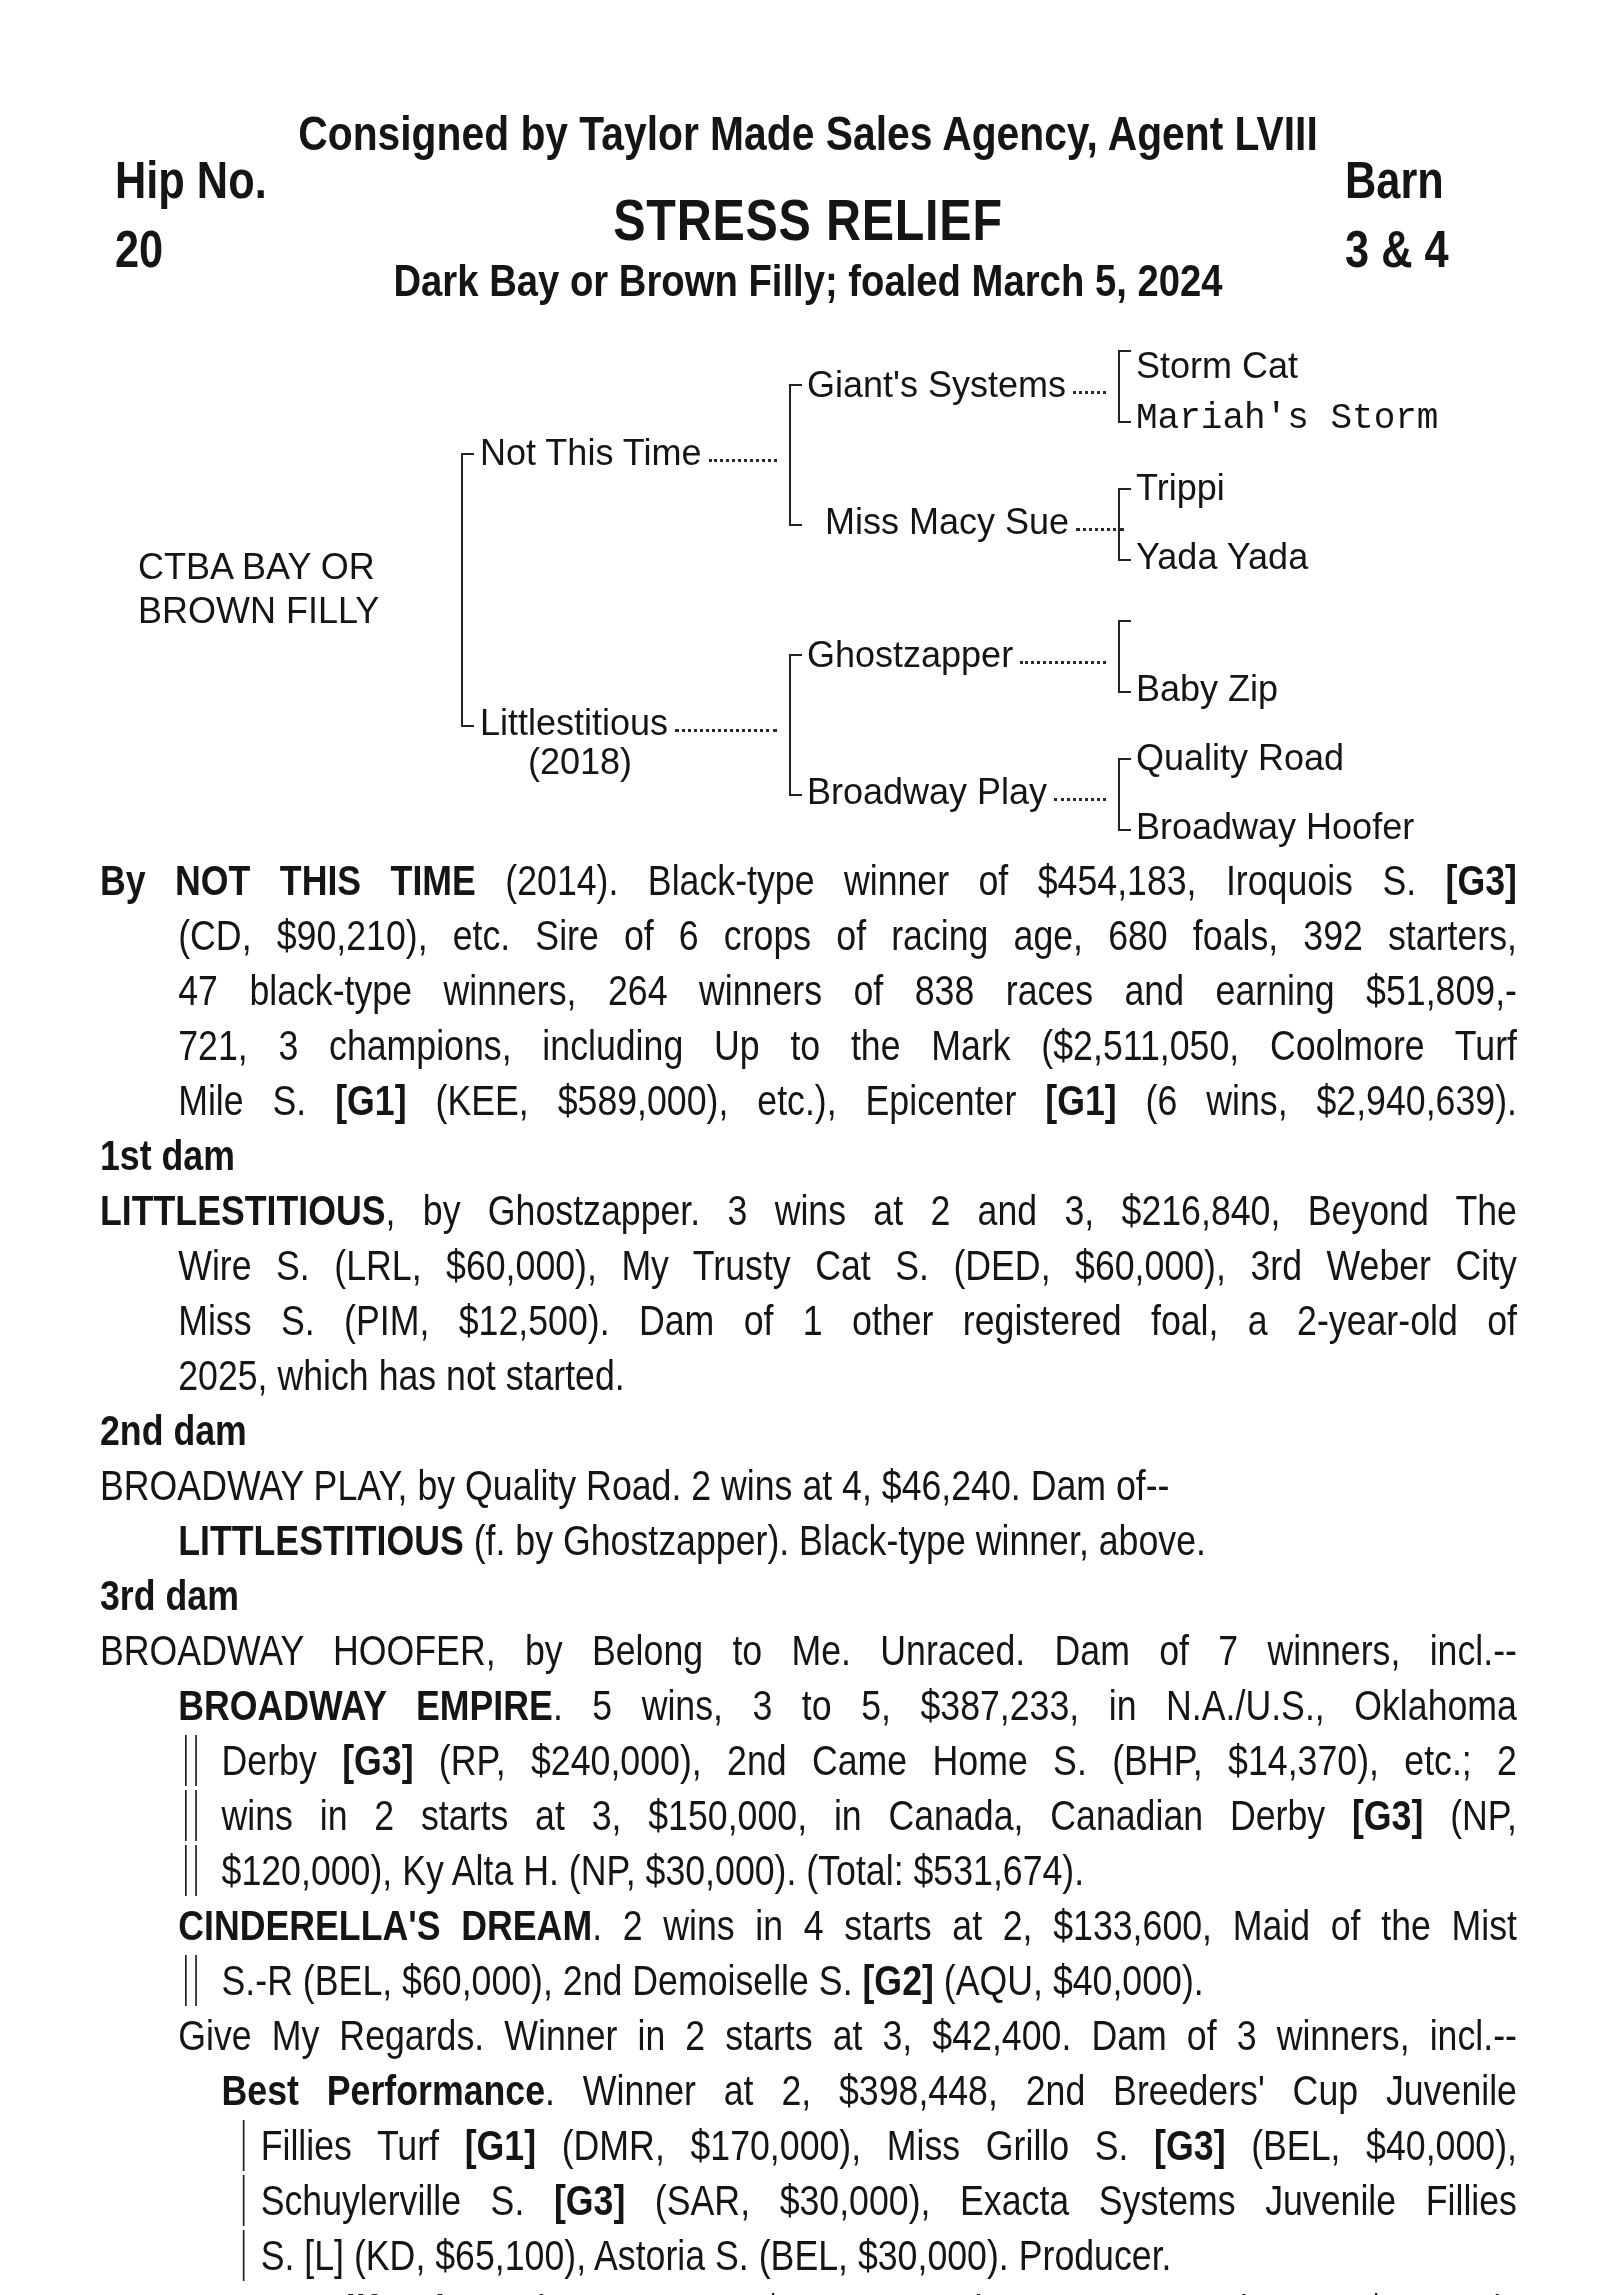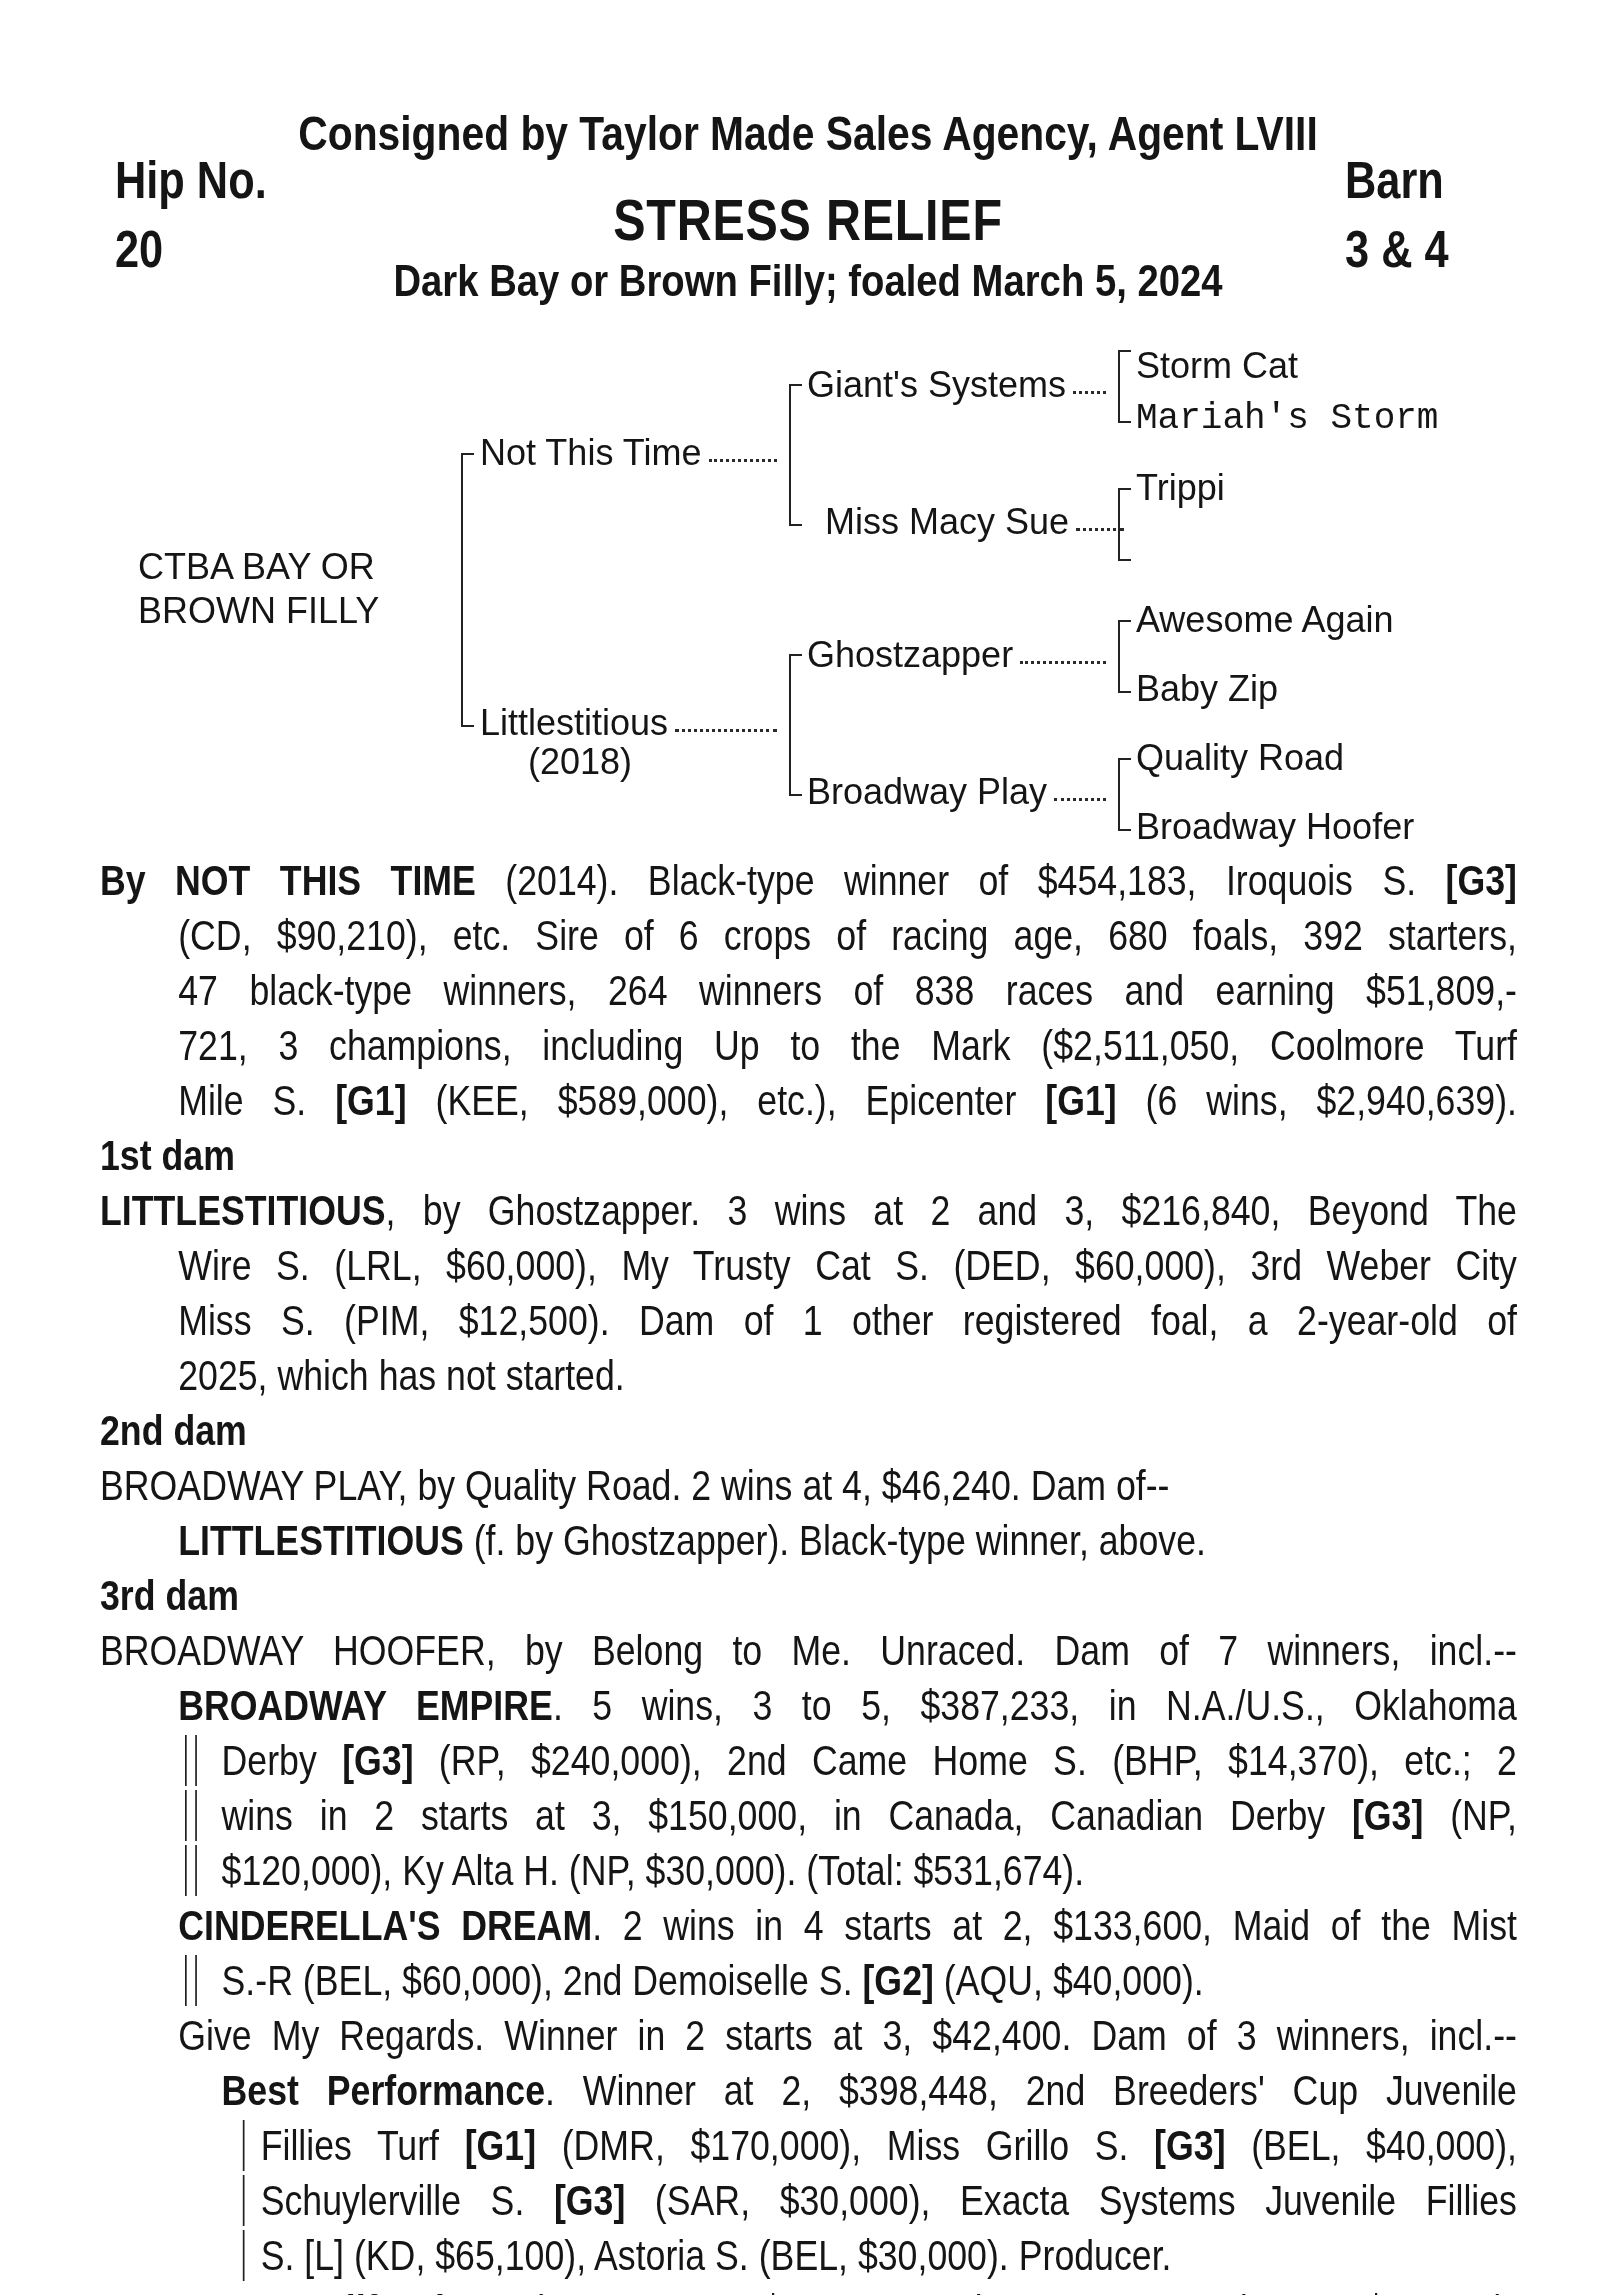--- a/index.html
+++ b/index.html
@@ -83,22 +83,22 @@
     </div>
     <div class="pnode" style="left: 1136px; top: 345px; width: 413px;">
       <span class="nm">Storm Cat</span>
     </div>
     <div class="pnode" style="left: 1136px; top: 398px; width: 413px; font-family: Liberation Mono, monospace;">
       <span class="nm">Mariah's Storm</span>
     </div>
     <div class="pnode" style="left: 1136px; top: 467px; width: 413px;">
       <span class="nm">Trippi</span>
     </div>
-    <div class="pnode" style="left: 1136px; top: 599px; width: 413px;">
-      <span class="nm">Awesome Again</span>
+    <div class="pnode" style="left: 1136px; top: 536px; width: 413px;">
+      <span class="nm">Yada Yada</span>
     </div>
     <div class="pnode" style="left: 1136px; top: 668px; width: 413px; align-items: center;">
       <span class="nm">Baby Zip</span>
     </div>
     <div class="pnode" style="left: 1136px; top: 737px; width: 413px;">
       <span class="nm">Quality Road</span>
     </div>
     <div class="pnode" style="left: 1136px; top: 806px; width: 413px;">
       <span class="nm">Broadway Hoofer</span>
     </div>

